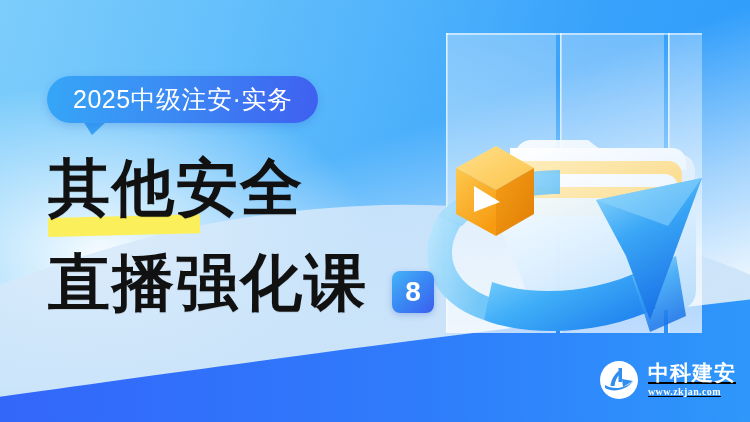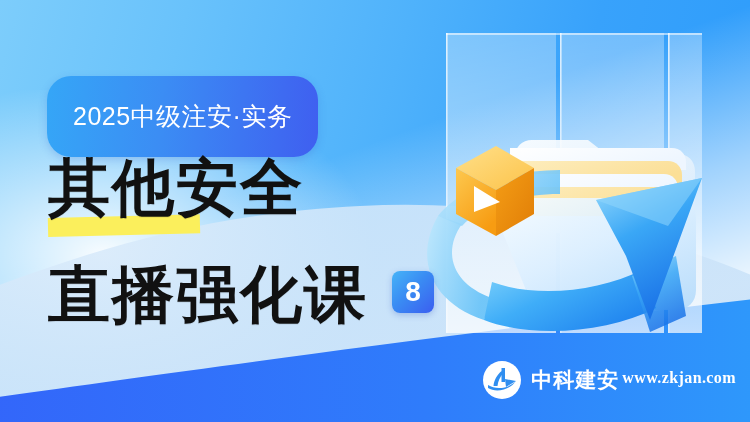--- a/index.html
+++ b/index.html
@@ -52,21 +52,21 @@
     height: 330px;
   }
   .illustration svg { display: block; width: 100%; height: 100%; }
 
   
   .badge-pill {
     position: absolute;
     left: 47px;
     top: 76px;
     height: 47px;
-    padding: 17px 26px;
+    padding: 0 26px;
     display: flex;
     align-items: center;
     border-radius: 24px;
     background: linear-gradient(95deg, #35a6f7 0%, #3b8df4 42%, #3f5ff0 100%);
     box-shadow: 0 3px 9px rgba(40,90,200,0.22);
     z-index: 6;
   }
   .badge-pill .badge-text {
     color: #ffffff;
     font-size: 25px;
@@ -94,21 +94,21 @@
     left: 48px;
     top: 150px;
     z-index: 6;
   }
   .hl-row {
     position: relative;
     height: 75px;
     display: flex;
     align-items: center;
   }
-  .hl-row + .hl-row { margin-top: 32px; }
+  .hl-row + .hl-row { margin-top: 20px; }
   .hl-text {
     position: relative;
     z-index: 3;
     font-size: 62px;
     line-height: 1;
     font-weight: 700;
     color: #111111;
     letter-spacing: 2px;
     white-space: nowrap;
     font-family: Liberation Serif, serif;
@@ -158,33 +158,33 @@
     align-items: center;
     gap: 9px;
     z-index: 8;
   }
   .logo-mark {
     width: 40px;
     height: 40px;
     flex: 0 0 40px;
   }
   .logo-mark svg { display: block; width: 40px; height: 40px; }
-  .logo-words { display: flex; flex-direction: row; gap: 3px; }
+  .logo-words { display: flex; flex-direction: column; gap: 3px; text-decoration: underline; }
   .logo-name {
     color: #ffffff;
     font-size: 21px;
     font-weight: 700;
     line-height: 1;
     letter-spacing: 1px;
     white-space: nowrap;
     font-family: "DejaVu Sans", "Liberation Sans", sans-serif;
   }
   .logo-url {
     color: #ffffff;
-    font-size: 16px;
+    font-size: 10px;
     font-weight: 700;
     line-height: 1;
     letter-spacing: 0.4px;
     white-space: nowrap;
     font-family: "Liberation Serif", "DejaVu Serif", serif;
   }
 </style>
 </head>
 <body>
 

